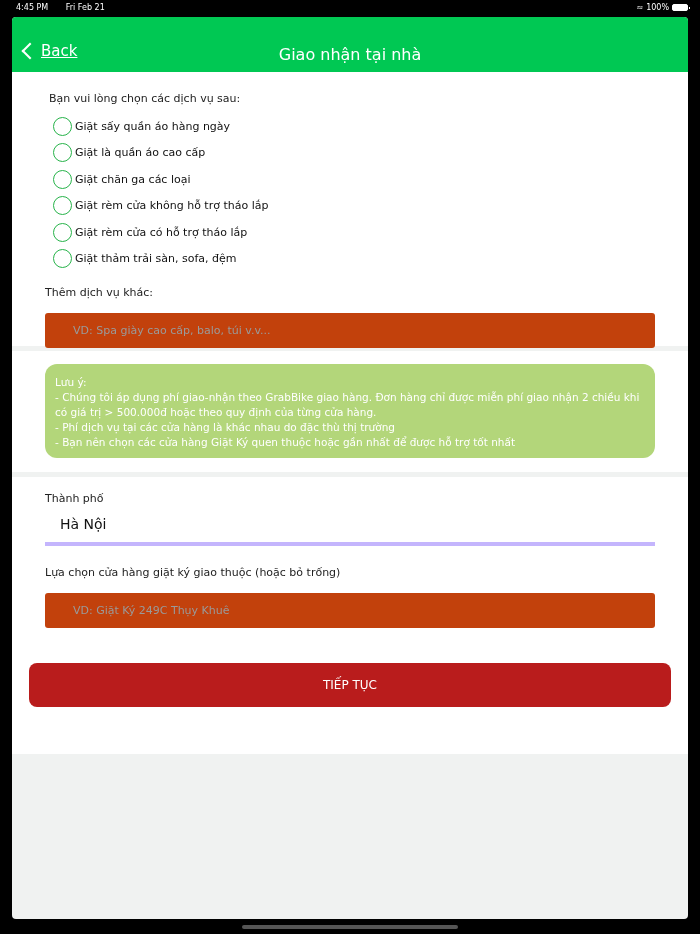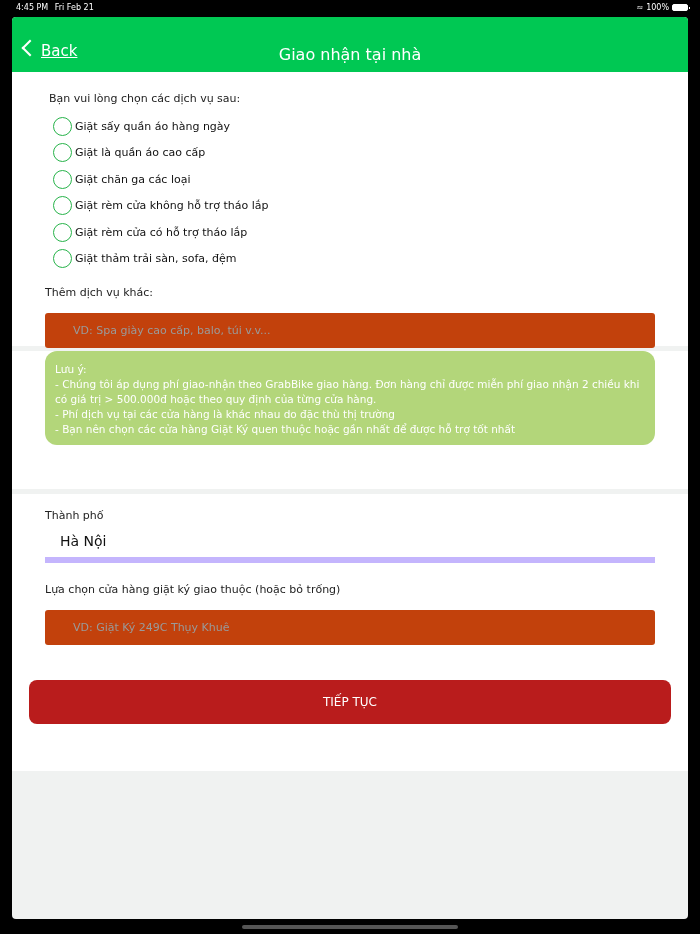--- a/index.html
+++ b/index.html
@@ -1,51 +1,51 @@
 <!DOCTYPE html>
 <html><head>
   <meta charset="utf-8">
   <style>
     * { box-sizing: border-box; margin: 0; padding: 0; }
     html, body { width: 700px; height: 934px; background: #000; overflow: hidden; }
     body { font-family: "DejaVu Sans", "Liberation Sans", sans-serif; position: relative; }
 
     .status-bar { position: absolute; top: 0; left: 0; width: 700px; height: 16px; color: #fff; font-size: 8px; }
     .status-left { position: absolute; left: 16px; top: 3px; }
-    .status-left span { margin-right: 4px; }
+    .status-left span { margin-right: 15px; }
     .status-right { position: absolute; right: 12px; top: 3px; display: flex; align-items: center; gap: 3px; }
     .battery { width: 16px; height: 7px; border: 1px solid #fff; border-radius: 2px; background: #fff; position: relative; }
     .battery::after { content: ""; position: absolute; right: -3px; top: 2px; width: 1px; height: 2px; background: #fff; }
     .wifi { font-size: 8px; }
 
     .screen { position: absolute; top: 17px; left: 12px; width: 676px; height: 902px; background: #f0f2f1; border-radius: 4px; overflow: hidden; }
 
     .nav-bar { height: 55px; background: #00c853; position: relative; color: #fff; }
-    .back-btn { position: absolute; left: 8px; top: 25px; display: flex; cursor: pointer; text-decoration: underline; }
+    .back-btn { position: absolute; left: 8px; top: 25px; display: flex; align-items: center; cursor: pointer; text-decoration: underline; }
     .back-chevron { width: 12px; height: 12px; border-left: 2.5px solid #fff; border-bottom: 2.5px solid #fff; transform: rotate(45deg); margin-left: 4px; margin-right: 5px; }
     .back-label { font-size: 15px; }
     .nav-title { position: absolute; left: 0; right: 0; top: 28px; text-align: center; font-size: 16px; }
 
     .section { background: #fff; }
     .sec1 { padding: 20px 0 14px 0; height: 274px; }
     .prompt { margin-left: 37px; font-size: 11px; color: #222; margin-bottom: 8px; }
     .svc-list { list-style: none; margin-left: 41px; }
     .svc-item { display: flex; align-items: center; height: 26.5px; cursor: pointer; }
     .radio { width: 19px; height: 19px; border: 1.5px solid #27b34a; border-radius: 50%; margin-right: 3px; flex-shrink: 0; }
     .svc-label { font-size: 11px; color: #111; }
     .other-label { margin-left: 33px; margin-top: 14px; font-size: 11px; color: #222; }
     .text-input { display: block; margin: 14px 0 0 33px; width: 610px; height: 35px; background: #c2410c; border: none; border-radius: 3px; padding: 0 28px; font-size: 11px; color: #111; font-family: inherit; }
     .text-input::placeholder { color: #9a9a9a; }
 
-    .sec2 { margin-top: 5px; height: 138px; }
+    .sec2 { margin-top: 5px; height: 121px; padding-top: 13px; }
     .note { margin-left: 33px; width: 610px; height: 94px; background: #b3d67a; border-radius: 12px; padding: 11px 10px; color: #fff; font-size: 10.5px; line-height: 15px; }
 
     .sec3 { margin-top: 5px; height: 277px; padding-top: 15px; }
     .field-label { margin-left: 33px; font-size: 11px; color: #222; }
-    .city-value { margin: 11px 0 0 33px; width: 610px; height: 30px; border-bottom: 6px solid #c4b5fd; padding-left: 15px; font-size: 14px; color: #111; cursor: pointer; }
+    .city-value { margin: 11px 0 0 33px; width: 610px; height: 30px; border-bottom: 4px solid #c4b5fd; padding-left: 15px; font-size: 14px; color: #111; cursor: pointer; }
     .store-label { margin-top: 20px; }
     .continue-btn { display: block; margin: 35px 0 0 17px; width: 642px; height: 44px; background: #b91c1c; border: none; border-radius: 8px; color: #fff; font-size: 12px; font-family: inherit; cursor: pointer; }
 
     .home-indicator { position: absolute; left: 242px; bottom: 5px; width: 216px; height: 4px; background: #555; border-radius: 2px; }
   </style>
 </head>
 <body>
 
 <div class="status-bar">
   <div class="status-left">

